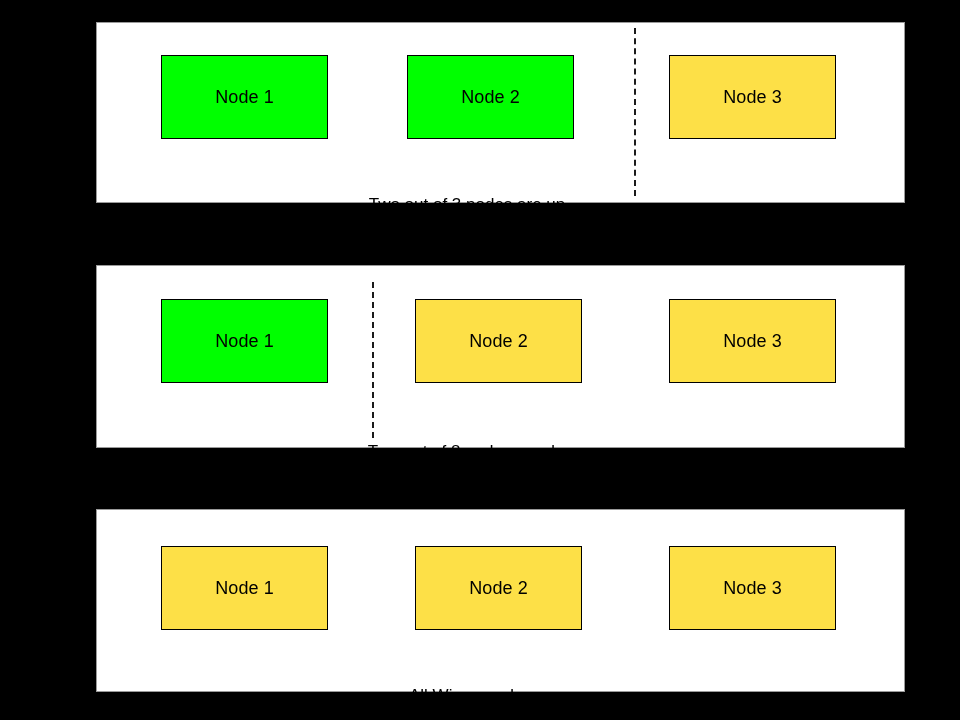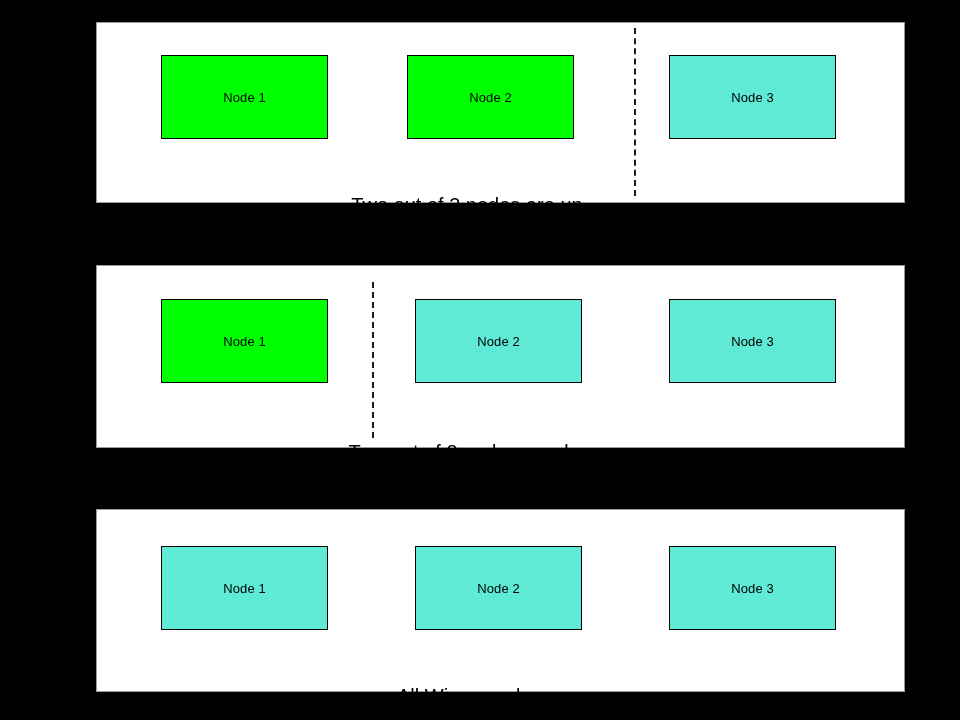--- a/index.html
+++ b/index.html
@@ -31,38 +31,38 @@
     border: 1px solid #9a9a9a;
   }
 
   .node-box {
     position: absolute;
     box-sizing: border-box;
     border: 1px solid #000000;
     display: flex;
     align-items: center;
     justify-content: center;
-    font-size: 13px;
+    font-size: 18px;
     line-height: 1;
     color: #000000;
     letter-spacing: 0.1px;
   }
   .node-box.up   { background: #00ff00; }
-  .node-box.down { background: #5eead4; }
+  .node-box.down { background: #fde047; }
 
   .divider {
     position: absolute;
     width: 0;
     border-left: 2px dashed #1a1a1a;
   }
 
   .caption {
     position: absolute;
     text-align: center;
-    font-size: 20px;
+    font-size: 17px;
     line-height: 22px;
     color: #000000;
     white-space: pre;
   }
   .caption .cap-line { display: block; }
 </style>
 </head>
 <body>
 
 <div id="stage">

